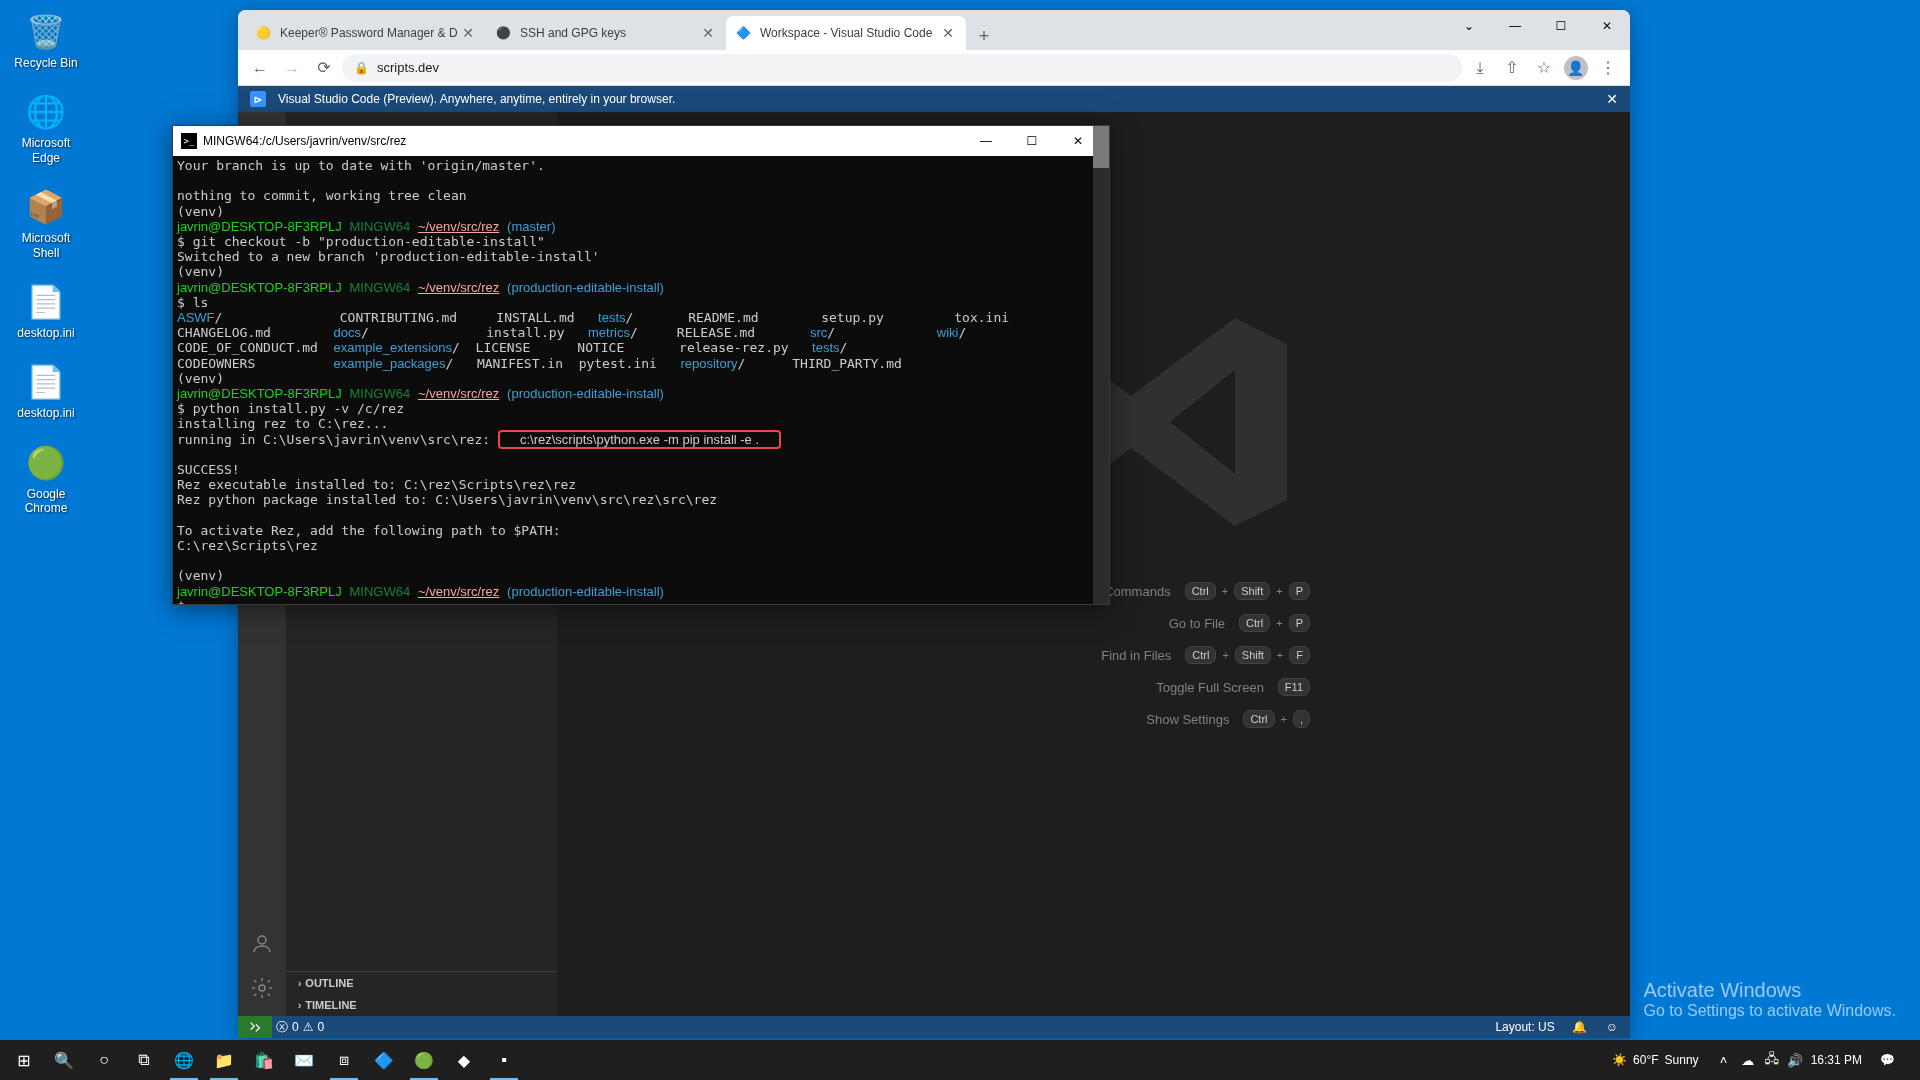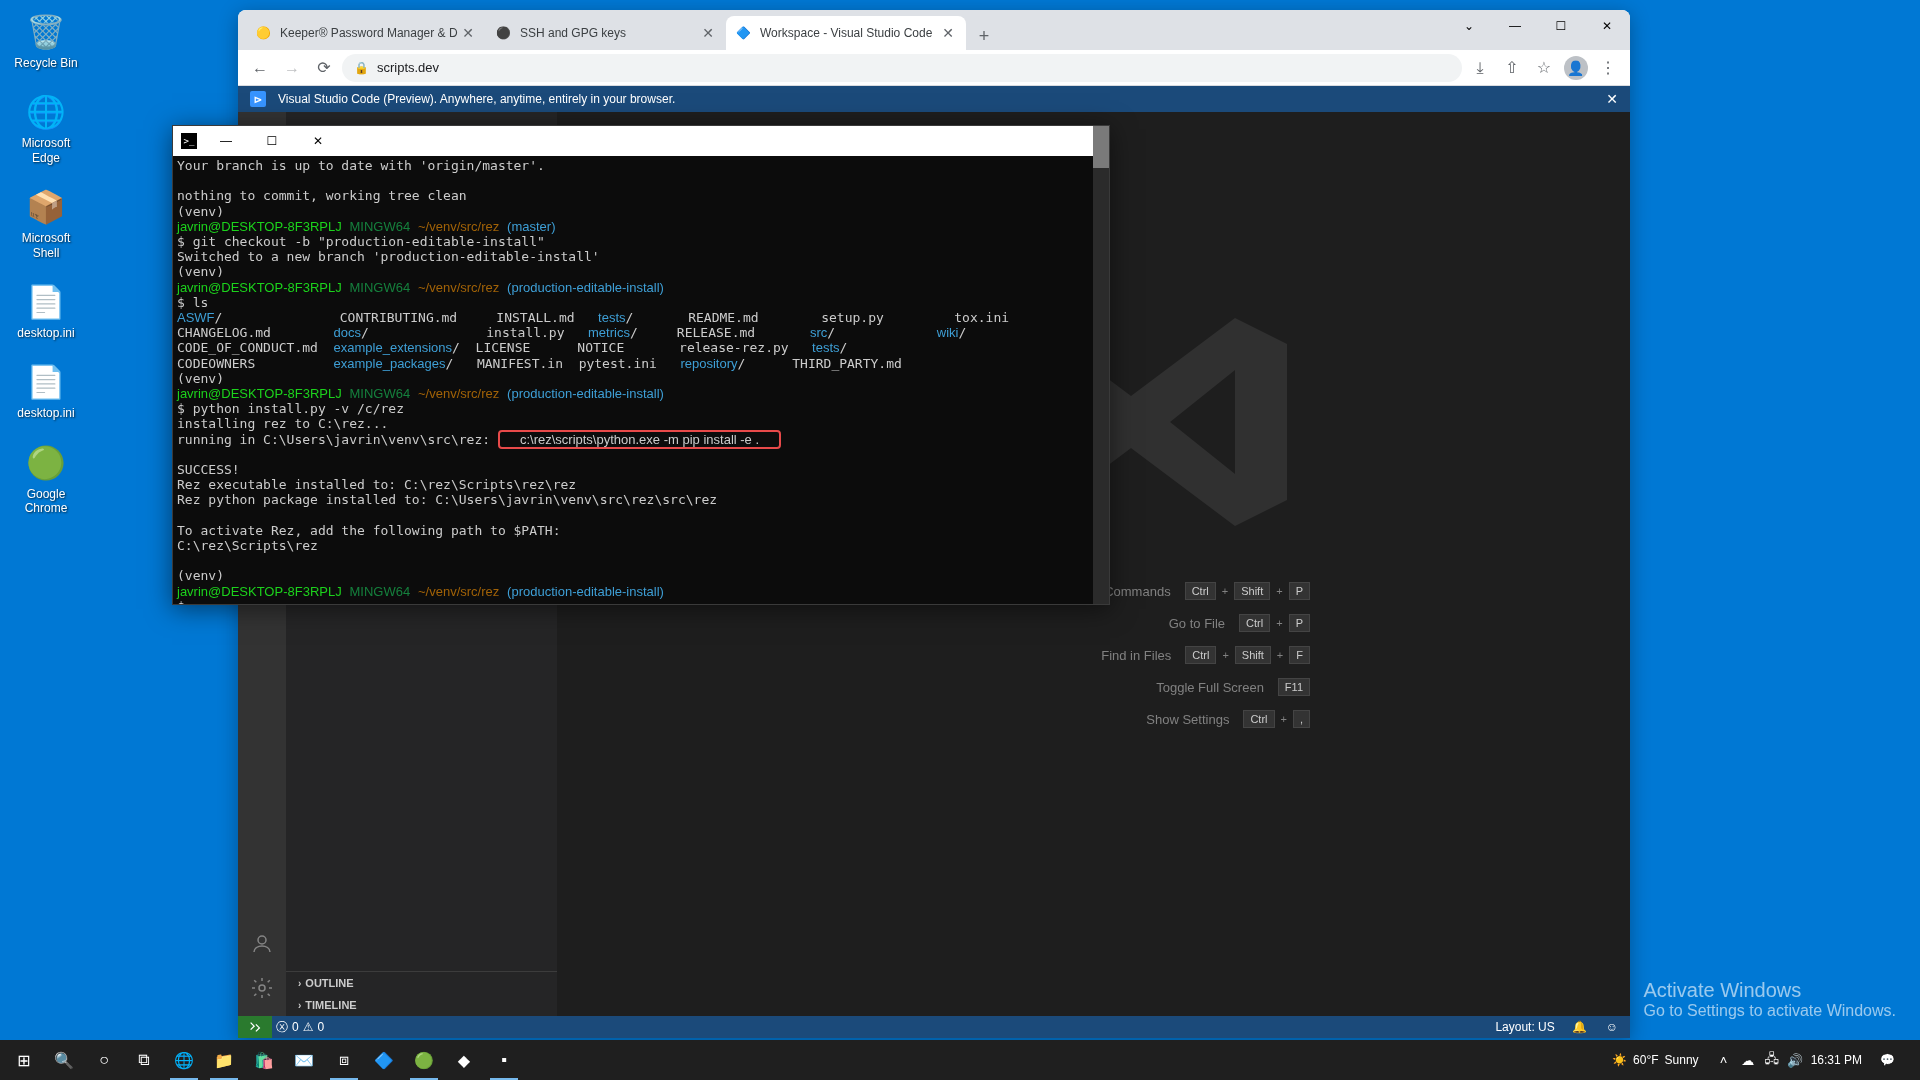--- a/index.html
+++ b/index.html
@@ -46,42 +46,42 @@
 .side-panel-footer { border-top:1px solid #3c3c3c; }
 .panel-section { height:22px; display:flex; align-items:center; padding:0 12px; color:#ccc; font-size:11px; font-weight:600; text-transform:uppercase; cursor:pointer; gap:4px;}
 .panel-section .chev { font-size:10px; }
 
 .editor-area { flex:1; background:#1e1e1e; position:relative; display:flex; align-items:center; justify-content:center; }
 .watermark { position:absolute; width:260px; height:260px; opacity:0.08; right:330px; top:180px; }
 .watermark svg { width:100%; height:100%; }
 .shortcuts { position:absolute; right:320px; top:590px; display:flex; flex-direction:column; gap:14px; align-items:flex-end; transform:translateY(-120px); }
 .shortcut-row { display:flex; align-items:center; gap:14px; color:#818181; font-size:13px; }
 .shortcut-keys { display:flex; gap:6px; align-items:center; }
-.key { background:#333; color:#ccc; padding:2px 6px; border-radius:0; font-size:11px; border:1px solid #444; }
+.key { background:#333; color:#ccc; padding:2px 6px; border-radius:7px; font-size:11px; border:1px solid #444; }
 .key-sep { color:#818181; font-size:11px; }
 
 .status-bar { height:22px; background:#1b4a7a; color:#fff; display:flex; align-items:center; font-size:12px; padding:0 8px; }
 .status-left { display:flex; align-items:center; gap:8px;}
 .status-item { display:flex; align-items:center; gap:4px; cursor:pointer; padding:0 4px;}
 .status-right { margin-left:auto; display:flex; align-items:center; gap:10px; }
 .remote-indicator { background:#2a7a2e; height:22px; width:34px; display:flex; align-items:center; justify-content:center; margin-left:-8px; }
 
 
 .terminal-window { position:absolute; top:125px; left:172px; width:938px; height:480px; background:#0c0c0c; box-shadow:0 4px 24px rgba(0,0,0,0.5); display:flex; flex-direction:column; border:1px solid #3a3a3a; }
 .terminal-titlebar { height:30px; background:#fff; display:flex; align-items:center; padding:0 8px; font-size:12px; color:#000; }
 .terminal-titlebar .term-icon { width:16px; height:16px; margin-right:6px; background:#000; display:flex;align-items:center;justify-content:center;color:#fff;font-size:9px;font-family:monospace;}
 .terminal-titlebar .term-title { flex:1; }
 .term-controls { display:flex; }
 .term-ctrl { width:46px; height:30px; display:flex; align-items:center; justify-content:center; cursor:pointer; font-size:12px; }
 .terminal-content { flex:1; padding:2px 4px; font-family:"Consolas",monospace; font-size:13px; line-height:15.2px; color:#ccc; overflow:hidden; position:relative; white-space:pre; }
 .terminal-content::-webkit-scrollbar { width:14px; }
 .term-scroll { position:absolute; top:0; right:0; width:16px; height:100%; background:#2b2b2b; }
 .term-scroll-thumb { width:100%; height:42px; background:#7a7a7a; position:absolute; top:0; }
 .g { color:#1cd21c;margin-top:28px; } 
-.y { color:#a16207; } 
+.y { color:#fca5a5;text-decoration:underline; } 
 .p { color:#15803d; } 
 .c { color:#3e9fd6;text-align:center; } 
 .boxed { border:2px solid #e84a4a; border-radius:4px; padding:0 20px; color:#ccc; }
 
 
 .taskbar { position:absolute; bottom:0; left:0; width:100%; height:40px; background:#1f1f1f; display:flex; align-items:center; padding:0 4px; }
 .task-icon { width:40px; height:40px; display:flex; align-items:center; justify-content:center; cursor:pointer; color:#fff; font-size:16px; position:relative; }
 .task-icon.active::after { content:''; position:absolute; bottom:0; left:6px; right:6px; height:2px; background:#76b9ed; }
 .task-right { margin-left:auto; display:flex; align-items:center; gap:6px; color:#fff; font-size:12px; padding-right:8px;}
 .weather { display:flex; align-items:center; gap:6px; margin-right:10px; }
@@ -280,20 +280,21 @@
       <div class="status-item">Layout: US</div>
       <div class="status-item">🔔</div>
       <div class="status-item">☺</div>
     </div>
   </div>
 </div>
 
 <div class="terminal-window">
   <div class="terminal-titlebar">
     <div class="term-icon">&gt;_</div>
+    <div class="term-title">MINGW64:/c/Users/javrin/venv/src/rez</div>
     <div class="term-controls">
       <div class="term-ctrl">—</div>
       <div class="term-ctrl">☐</div>
       <div class="term-ctrl">✕</div>
     </div>
   </div>
   <div class="terminal-content" id="term-out">Your branch is up to date with 'origin/master'.
 
 nothing to commit, working tree clean
 (venv)

